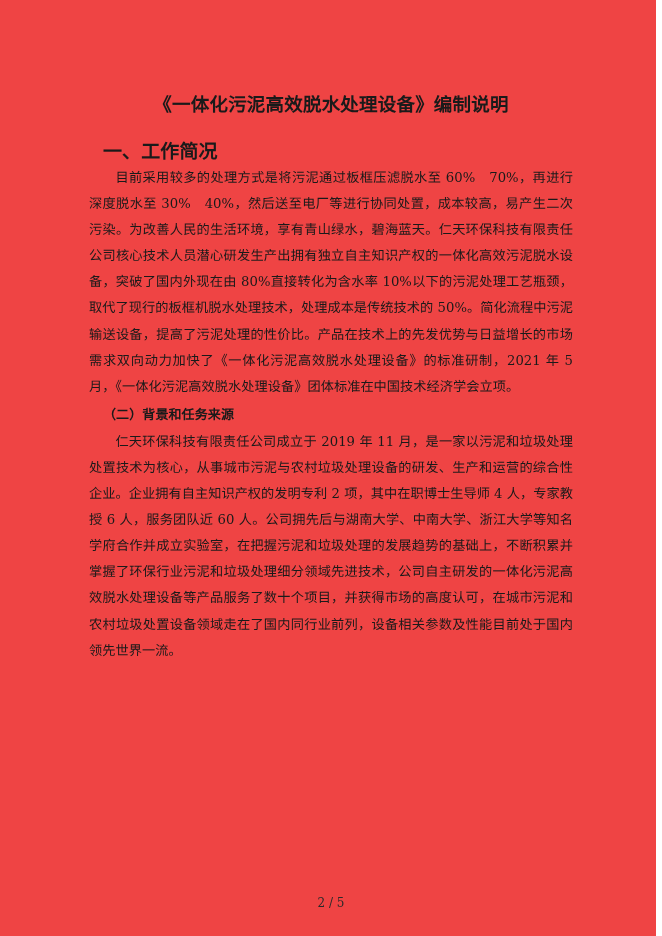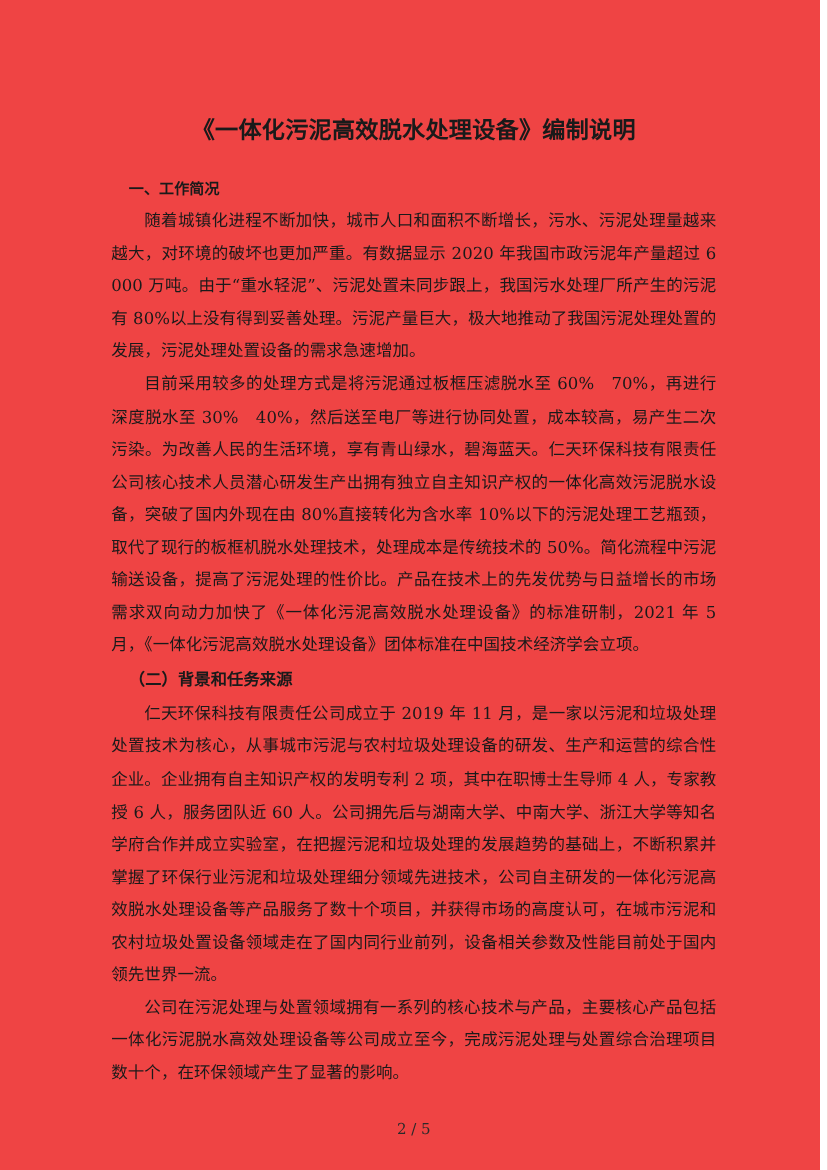--- a/index.html
+++ b/index.html
@@ -41,21 +41,21 @@
   }
 
   .content {
     position: absolute;
     left: 89px;
     top: 138px;
     width: 484px;
   }
 
   .h1 {
-    font-size: 12px;
+    font-size: 19px;
     font-weight: bold;
     line-height: 26px;
     margin: 0 0 1px 0;
     padding-left: 14px;
     font-family: "DejaVu Sans", "Liberation Sans", sans-serif;
     letter-spacing: 0.1px;
   }
 
   .h2 {
     font-size: 13px;
@@ -99,27 +99,25 @@
 
 <div class="page">
 
   <div class="doc-title">《一体化污泥高效脱水处理设备》编制说明</div>
 
   <div class="content">
 
     <div class="h1">一、工作简况</div>
 
 
-    <p class="body-par">随着城镇化进程不断加快，城市人口和面积不断增长，污水、污泥处理量越来越大，对环境的破坏也更加严重。有数据显示 2020 年我国市政污泥年产量超过 6000 万吨。由于“重水轻泥”、污泥处置未同步跟上，我国污水处理厂所产生的污泥有 80%以上没有得到妥善处理。污泥产量巨大，极大地推动了我国污泥处理处置的发展，污泥处理处置设备的需求急速增加。</p>
 
     <p class="body-par">目前采用较多的处理方式是将污泥通过板框压滤脱水至 60%　70%，再进行深度脱水至 30%　40%，然后送至电厂等进行协同处置，成本较高，易产生二次污染。为改善人民的生活环境，享有青山绿水，碧海蓝天。仁天环保科技有限责任公司核心技术人员潜心研发生产出拥有独立自主知识产权的一体化高效污泥脱水设备，突破了国内外现在由 80%直接转化为含水率 10%以下的污泥处理工艺瓶颈，取代了现行的板框机脱水处理技术，处理成本是传统技术的 50%。简化流程中污泥输送设备，提高了污泥处理的性价比。产品在技术上的先发优势与日益增长的市场需求双向动力加快了《一体化污泥高效脱水处理设备》的标准研制，2021 年 5 月，《一体化污泥高效脱水处理设备》团体标准在中国技术经济学会立项。</p>
 
     <div class="h2 spaced">（二）背景和任务来源</div>
 
     <p class="body-par">仁天环保科技有限责任公司成立于 2019 年 11 月，是一家以污泥和垃圾处理处置技术为核心，从事城市污泥与农村垃圾处理设备的研发、生产和运营的综合性企业。企业拥有自主知识产权的发明专利 2 项，其中在职博士生导师 4 人，专家教授 6 人，服务团队近 60 人。公司拥先后与湖南大学、中南大学、浙江大学等知名学府合作并成立实验室，在把握污泥和垃圾处理的发展趋势的基础上，不断积累并掌握了环保行业污泥和垃圾处理细分领域先进技术，公司自主研发的一体化污泥高效脱水处理设备等产品服务了数十个项目，并获得市场的高度认可，在城市污泥和农村垃圾处置设备领域走在了国内同行业前列，设备相关参数及性能目前处于国内领先世界一流。</p>
 
-    <p class="body-par">公司在污泥处理与处置领域拥有一系列的核心技术与产品，主要核心产品包括　一体化污泥脱水高效处理设备等公司成立至今，完成污泥处理与处置综合治理项目数十个，在环保领域产生了显著的影响。</p>
 
   </div>
 
   <div class="footer">2 / 5</div>
 
 </div>
 
 </body></html>

